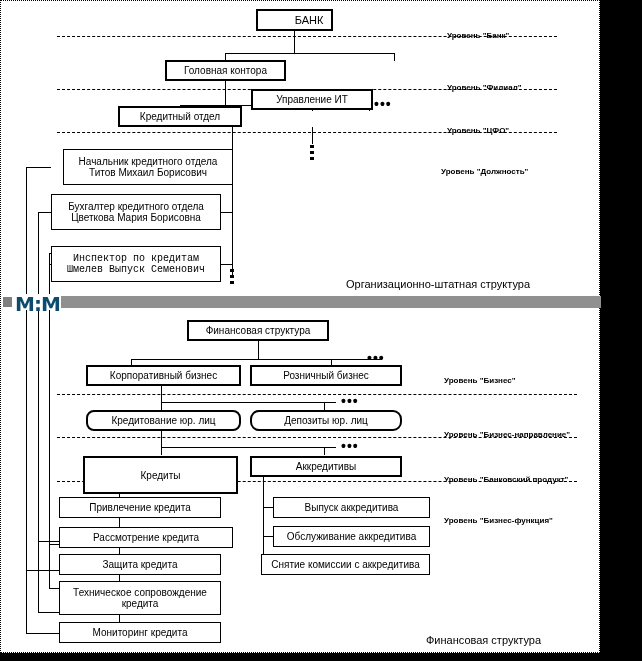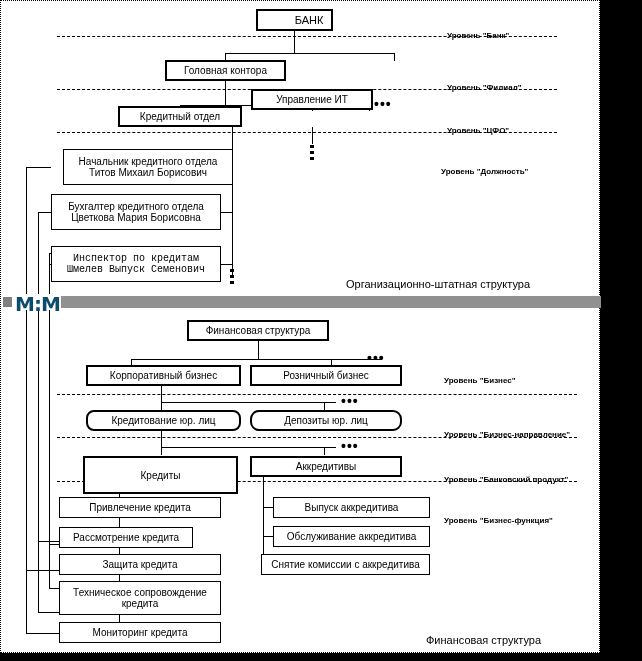--- a/index.html
+++ b/index.html
@@ -183,21 +183,21 @@
   <div class="hline" style="left:25px;top:632px;width:111px;"></div>
   <div class="hline" style="left:37px;top:611px;width:99px;"></div>
   <div class="hline" style="left:48px;top:587px;width:88px;"></div>
   <div class="hline" style="left:37px;top:540px;width:99px;"></div>
   <div class="hline" style="left:48px;top:543px;width:88px;"></div>
   <div class="hline" style="left:25px;top:569px;width:111px;"></div>
 
   <div class="box" style="left:58px;top:496px;width:162px;height:21px;">
     <span class="lbl">Привлечение кредита</span>
   </div>
-  <div class="box" style="left:58px;top:526px;width:134px;height:21px;">
+  <div class="box" style="left:58px;top:526px;width:174px;height:21px;">
     <span class="lbl">Рассмотрение кредита</span>
   </div>
   <div class="box" style="left:58px;top:553px;width:162px;height:21px;">
     <span class="lbl">Защита кредита</span>
   </div>
   <div class="box" style="left:58px;top:580px;width:162px;height:34px;">
     <span class="lbl">Техническое сопровождение кредита</span>
   </div>
   <div class="box" style="left:58px;top:621px;width:162px;height:21px;">
     <span class="lbl">Мониторинг кредита</span>

